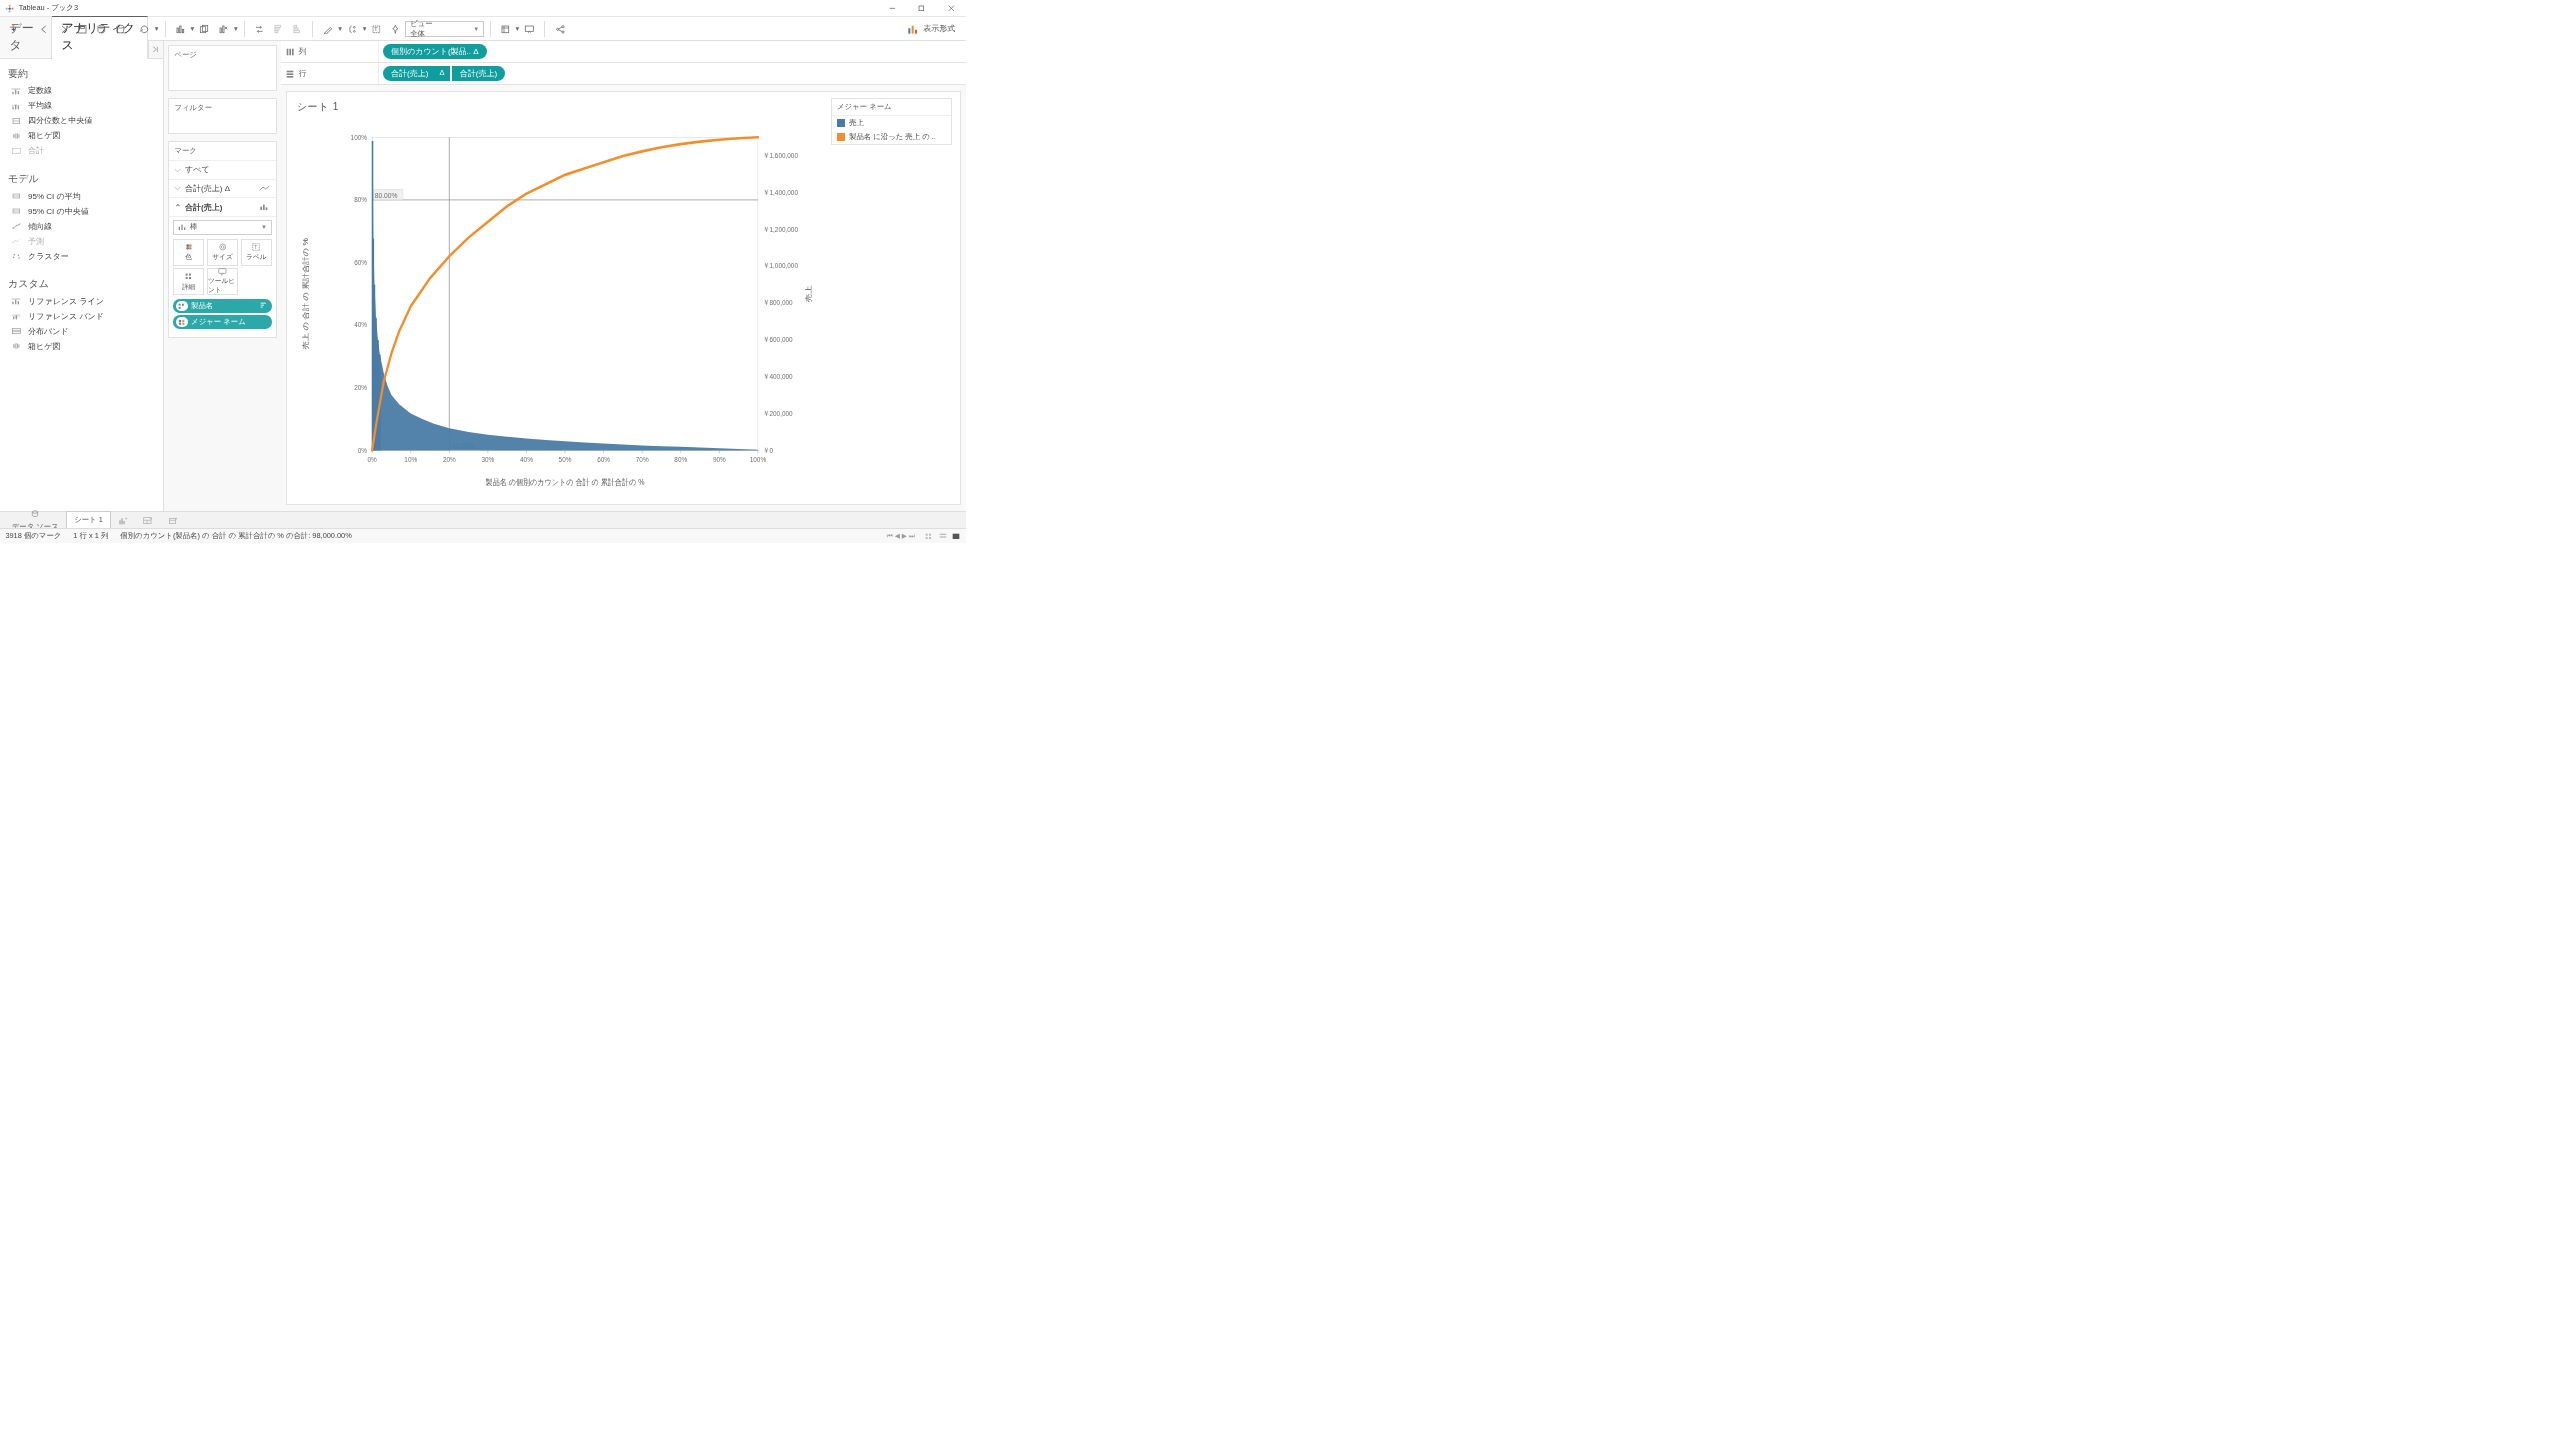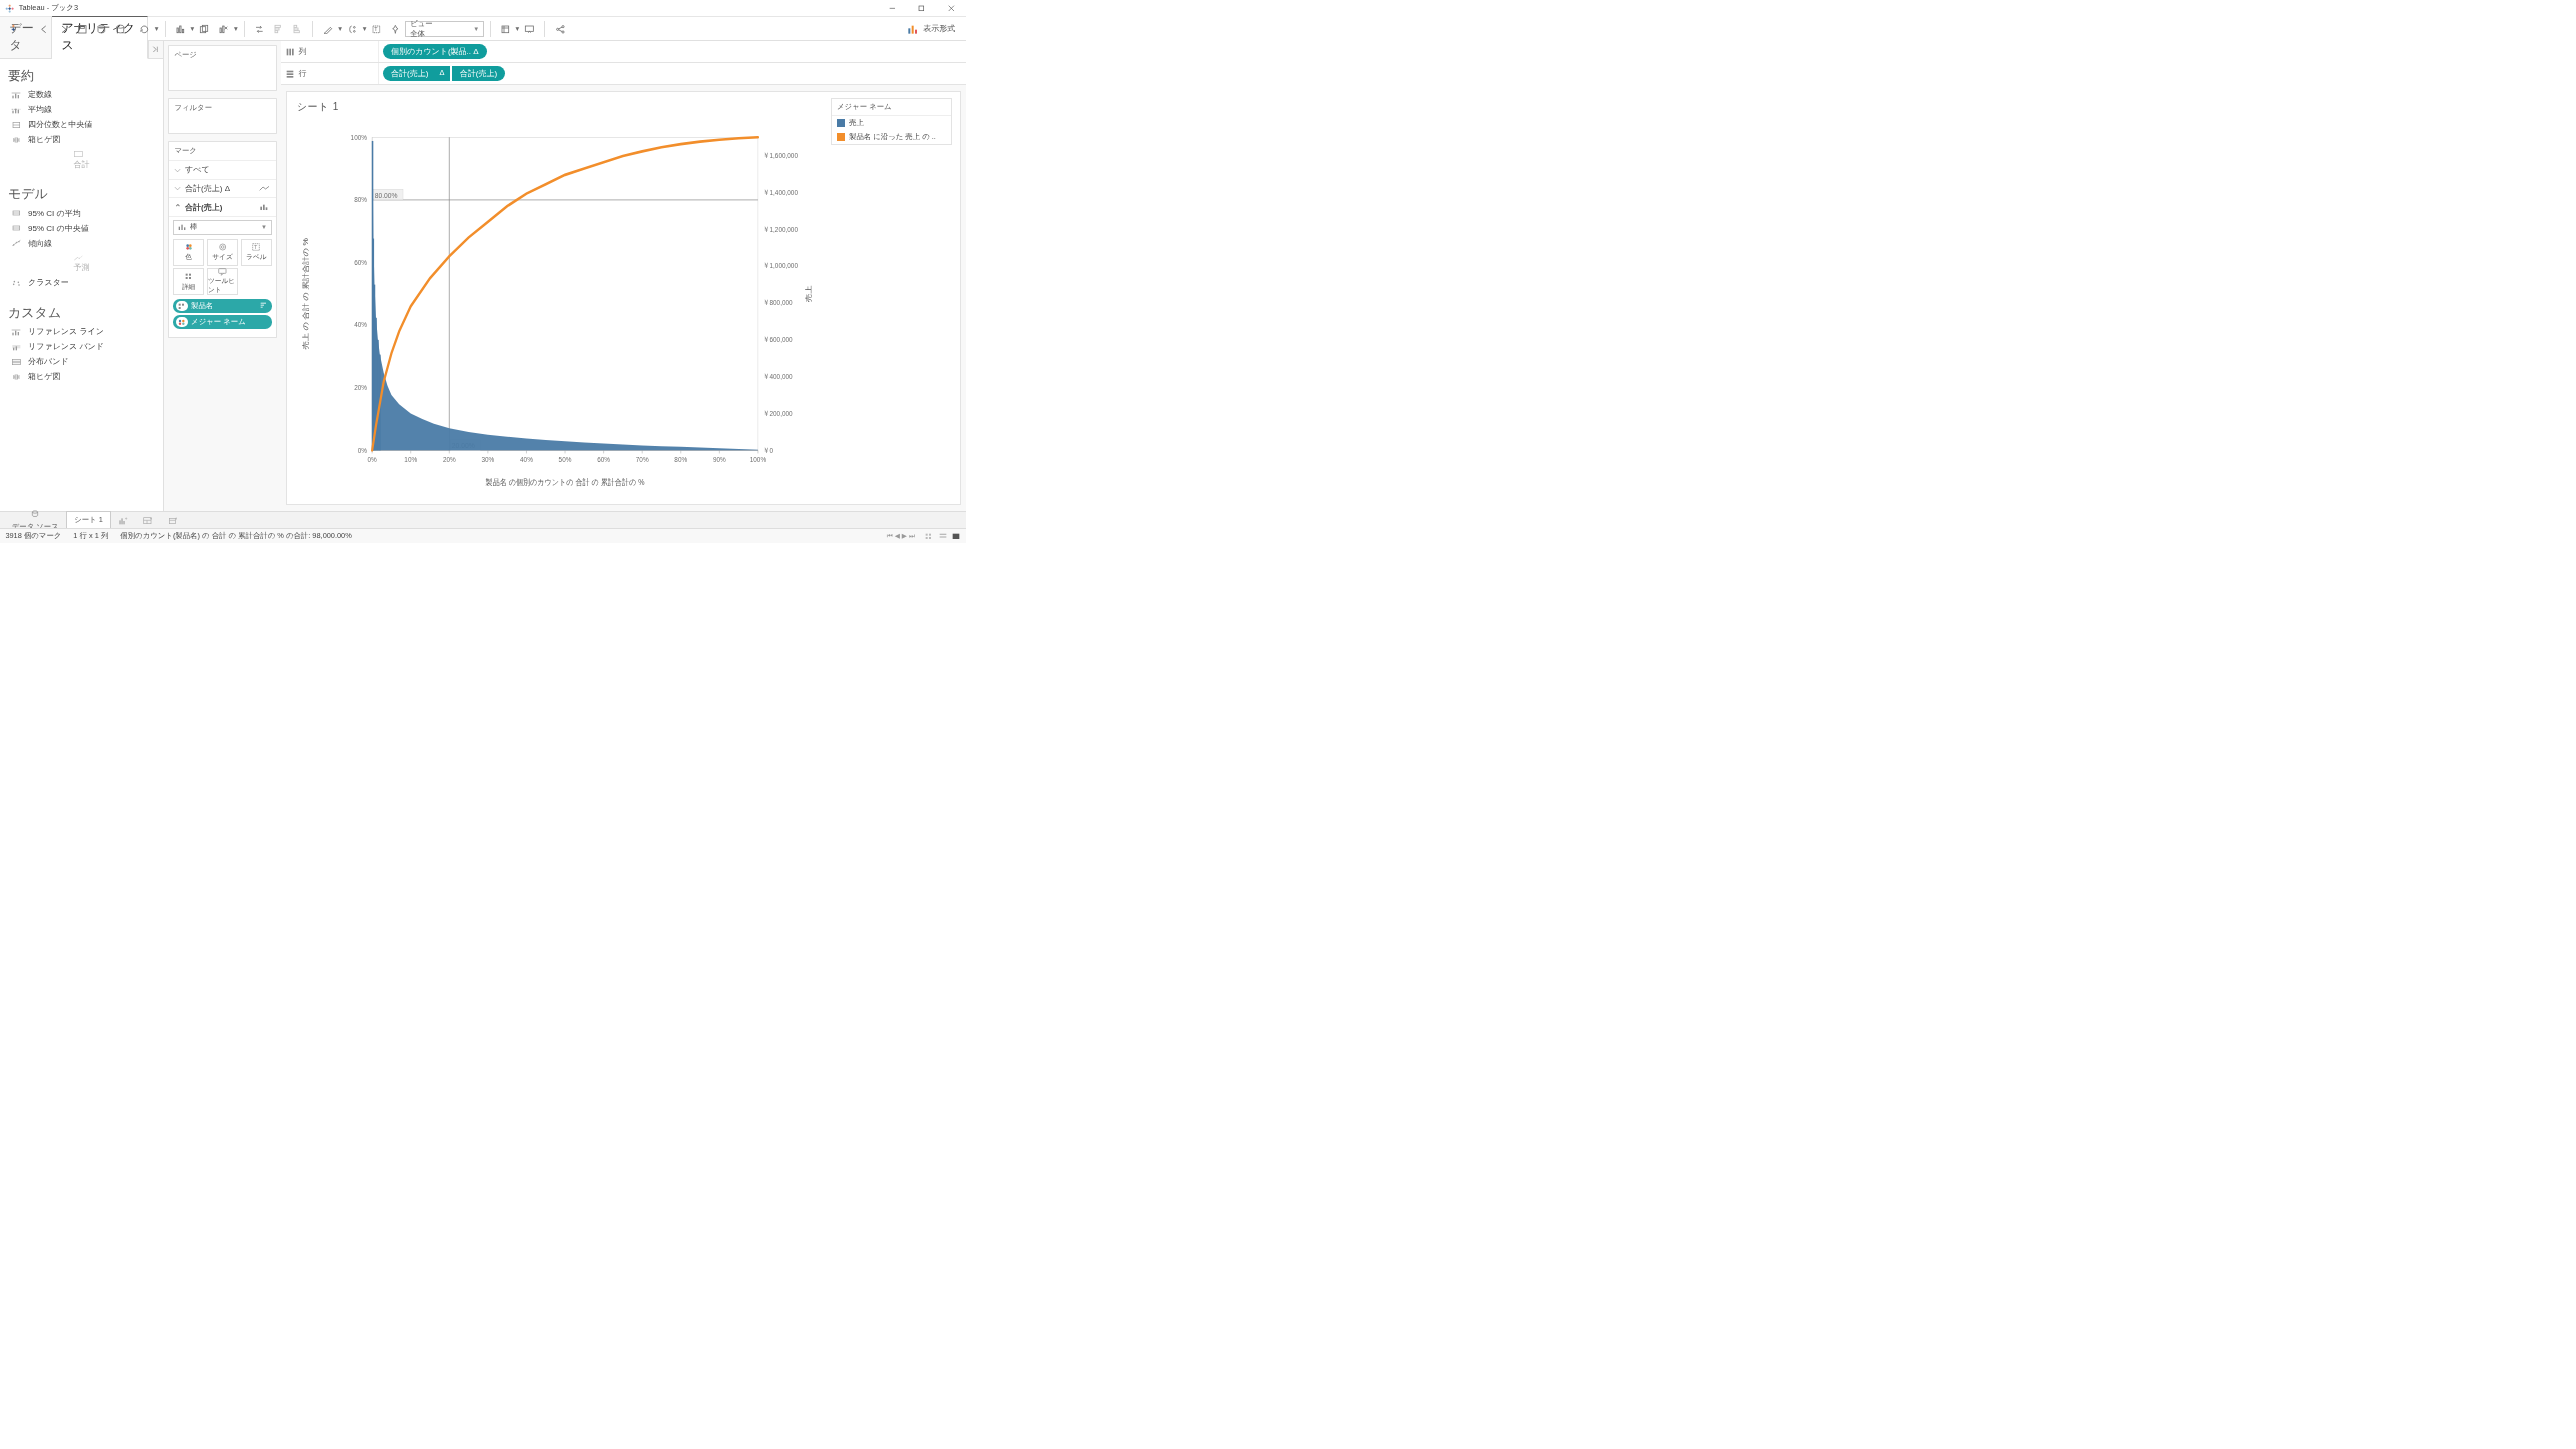--- a/index.html
+++ b/index.html
@@ -28,24 +28,24 @@
   .toolbar .showme .ico { width:12px; height:12px; margin-right:4px; }
 
   
   .main { flex:1; display:flex; min-height:0; background:#f8f8f8; }
   .sidepane { width:164px; background:#f7f7f7; border-right:0.7px solid #e0e0e0; display:flex; flex-direction:column; }
   .sidetabs { height:17.4px; display:flex; align-items:flex-end; }
   .sidetabs .tab { padding:3.4px 9.4px 3.4px; font-size:12px; border-right:0.7px solid #e0e0e0; background:#f8f8f8; color:#5b5b5b; cursor:default; border-bottom:0.7px solid #e0e0e0; }
   .sidetabs .tab.active { background:#fff; border-bottom:0.7px solid #fff; border-top:1.3px solid #606060; color:#222; }
   .sidetabs .icon-btn { margin-left:auto; width:17.4px; height:17.4px; display:flex; align-items:center; justify-content:center; border-left:0.7px solid #e0e0e0; border-bottom:0.7px solid #e0e0e0; color:#777;}
   .sideinner { flex:1; padding:4px 8px; background:#fff; overflow:auto;}
-  .side-section-title { font-size:13px; color:#555; padding:4px 0 2.7px; }
+  .side-section-title { font-size:10px; color:#555; padding:4px 0 2.7px; }
   .side-list .item { display:flex; align-items:center; padding:2px 1.3px; color:#3a3a3a; font-size:8px;}
   .side-list .item .ico { width:13.4px; height:9.4px; margin-right:5.4px; display:flex; align-items:center; justify-content:center; color:#6e6e6e;}
-  .side-list .item.disabled { color:#b0b0b0;flex-direction:column;}
+  .side-list .item.disabled { color:#b0b0b0;}
   .side-list .item.disabled .ico { color:#c2c2c2; }
 
   
   .shelfcol { width:117px; display:flex; flex-direction:column; gap:6.7px; padding:4px; }
   .card { background:#fff; border:0.7px solid #e1e1e1; border-radius:0.7px; }
   .card .card-title { padding:4px 5.4px; font-size:7.4px; color:#666; }
   .card.pages { height:46px;}
   .card.filters { height:36px;}
   .marks .mark-row { display:flex; align-items:center; padding:3.4px 5.4px; border-top:0.7px solid #eee; font-size:8px; color:#444; gap:4px;}
   .marks .mark-row .chev { width:6.7px; display:inline-block; color:#888;}

